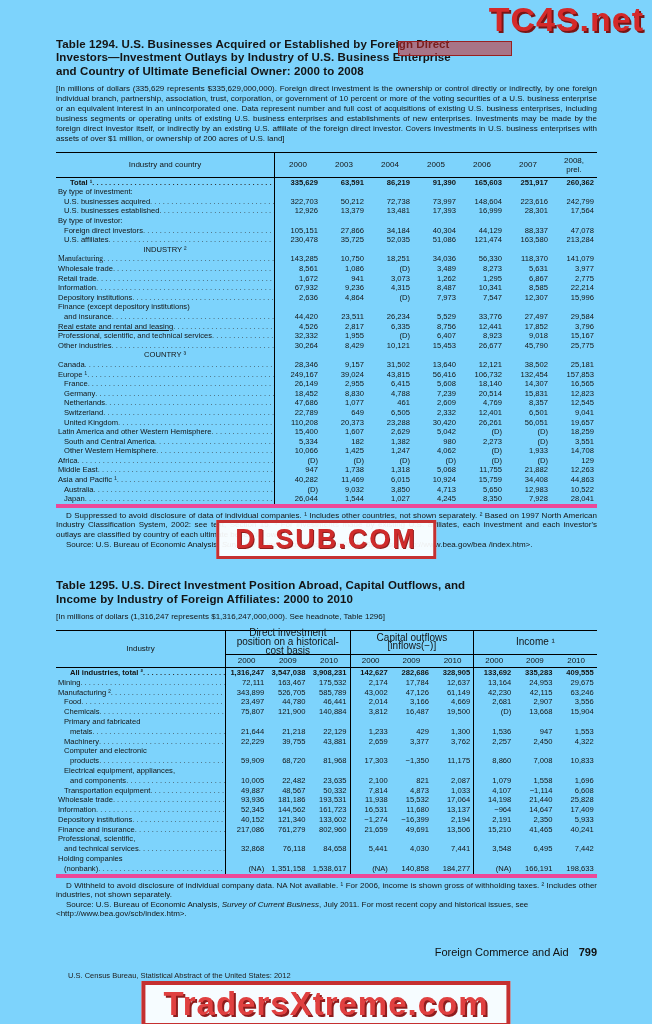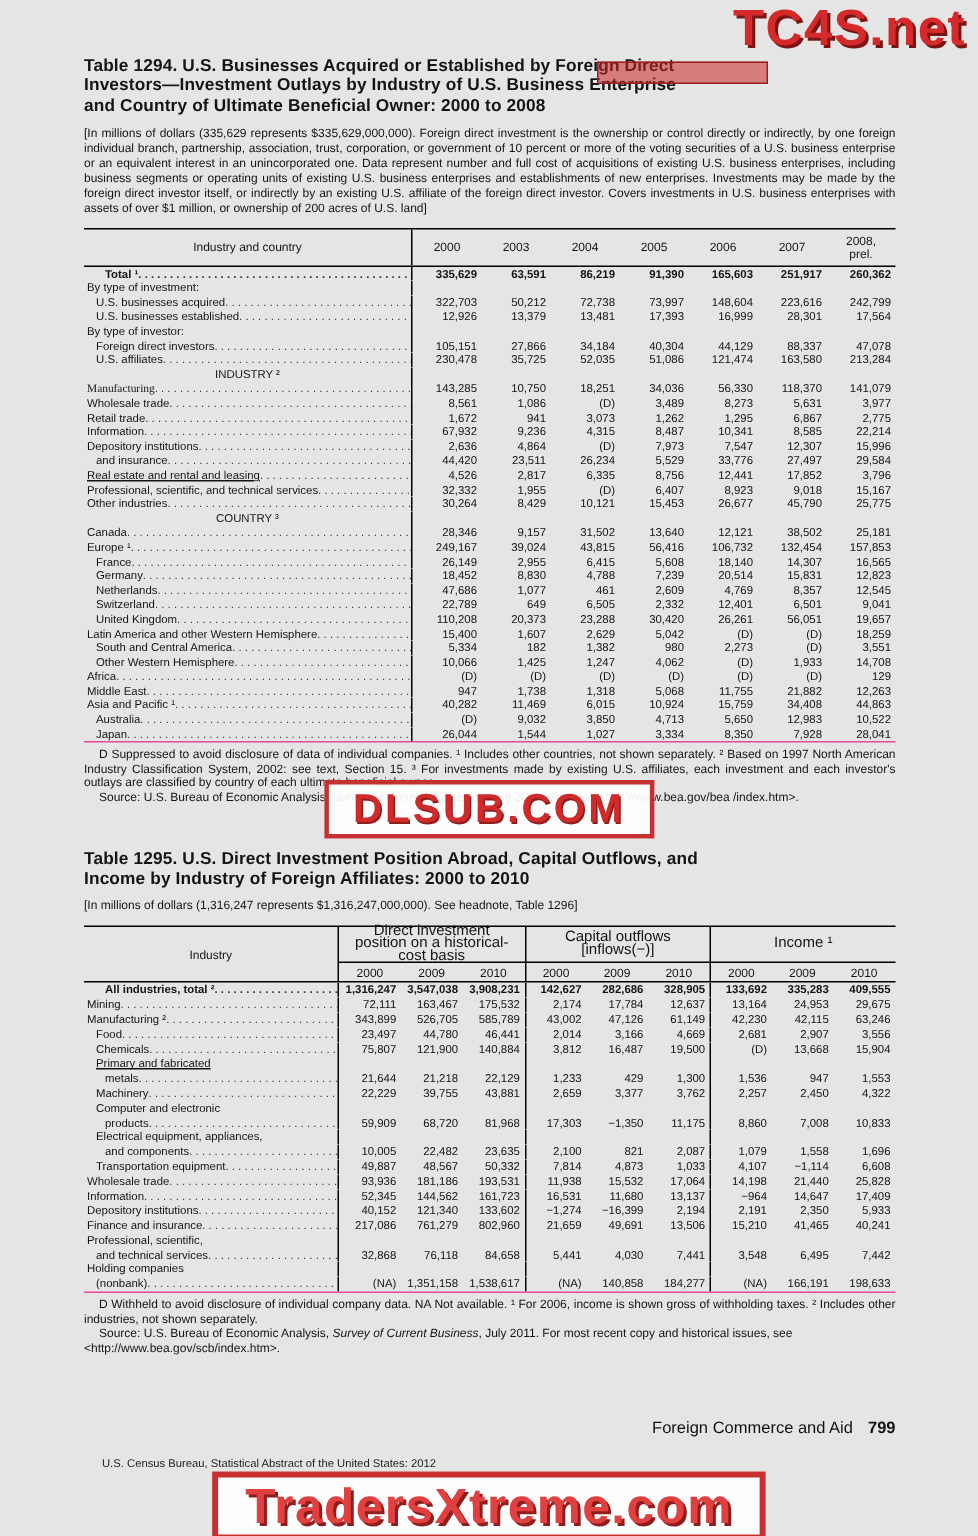--- a/index.html
+++ b/index.html
@@ -1,18 +1,18 @@
 <!DOCTYPE html>
 <html><head>
 <meta charset="utf-8">
 <style>
   * { margin:0; padding:0; box-sizing:border-box; }
   html,body { background:#ffffff; }
   .page {
-    position:relative; width:652px; height:1024px; background:#e5e5e5;
+    position:relative; width:652px; height:1024px; background:#7dd3fc;
     overflow:hidden; font-family:"Liberation Sans", sans-serif; color:#141414;
     padding:38px 0 0 56px;
   }
   .content { width:541px; }
 
   
   .t-title { font-weight:bold; font-size:11.5px; line-height:13.4px; letter-spacing:0.1px; }
   .headnote { font-size:8px; line-height:9.9px; margin-top:6px; text-align:justify; width:541px; }
   .footnote { font-size:8px; line-height:9.6px; margin-top:3px; width:541px; text-indent:10px; text-align:justify; }
   .source   { font-size:8px; line-height:9.6px; width:541px; text-indent:10px; }
@@ -28,21 +28,21 @@
   .ycell { flex:0 0 var(--col); display:flex; align-items:center; justify-content:center; font-size:8px; text-align:center; white-space:pre-line; line-height:9px; }
 
   .thead2 { display:flex; border-top:1px solid #000; border-bottom:1px solid #000; }
   .hright { flex:1; display:flex; flex-direction:column; }
   .grow { display:flex; }
   .gcell { flex:0 0 calc(var(--col) * 3); border-bottom:1px solid #000; display:flex; align-items:center; justify-content:center; text-align:center; font-size:10px; line-height:8.8px; height:24px; padding:0 5px; }
   .gcell + .gcell { border-left:1px solid #000; }
   .yrow { display:flex; height:12px; }
   .yrow .ycell { height:12px; }
 
-  .tbody { border-bottom:1px solid #ec4899; }
+  .tbody { border-bottom:4px solid #ec4899; }
   .trow { display:flex; height:var(--rh); line-height:var(--rh); font-size:7.6px; overflow:hidden; }
   .trow.bold { font-weight:bold; }
   .stub { flex:0 0 var(--stub); border-right:1px solid #000; display:flex; overflow:hidden; white-space:nowrap; }
   .stub.sec { display:block; text-align:center; font-size:7.6px; }
   .lab { white-space:nowrap; }
   .leader { flex:1 1 auto; overflow:hidden; white-space:nowrap; color:#333; }
   .leader::before { content:". . . . . . . . . . . . . . . . . . . . . . . . . . . . . . . . . . . . . . . . . . . . . . . . . . . . . . . . . . . . . . . . ."; }
   .cell { flex:0 0 var(--col); text-align:right; padding-right:3px; overflow:hidden; }
   .cell.gb { border-left:1px solid #000; }
   .ycell.gb { border-left:1px solid #000; }
@@ -267,20 +267,32 @@
             <div class="cell">2,636</div>
             <div class="cell">4,864</div>
             <div class="cell">(D)</div>
             <div class="cell">7,973</div>
             <div class="cell">7,547</div>
             <div class="cell">12,307</div>
             <div class="cell">15,996</div>
           </div>
           <div class="trow">
             <div class="stub">
+              <span class="lab" style="padding-left: 2px;">Finance (except depository institutions)</span>
+            </div>
+            <div class="cell"></div>
+            <div class="cell"></div>
+            <div class="cell"></div>
+            <div class="cell"></div>
+            <div class="cell"></div>
+            <div class="cell"></div>
+            <div class="cell"></div>
+          </div>
+          <div class="trow">
+            <div class="stub">
               <span class="lab" style="padding-left: 8px;">and insurance</span>
               <span class="leader"></span>
             </div>
             <div class="cell">44,420</div>
             <div class="cell">23,511</div>
             <div class="cell">26,234</div>
             <div class="cell">5,529</div>
             <div class="cell">33,776</div>
             <div class="cell">27,497</div>
             <div class="cell">29,584</div>
@@ -517,21 +529,21 @@
             <div class="cell">10,522</div>
           </div>
           <div class="trow">
             <div class="stub">
               <span class="lab" style="padding-left: 8px;">Japan</span>
               <span class="leader"></span>
             </div>
             <div class="cell">26,044</div>
             <div class="cell">1,544</div>
             <div class="cell">1,027</div>
-            <div class="cell">3,334</div>
+            <div class="cell">4,245</div>
             <div class="cell">8,350</div>
             <div class="cell">7,928</div>
             <div class="cell">28,041</div>
           </div>
         </div>
     </div>
 
     <div class="footnote">D Suppressed to avoid disclosure of data of individual companies. ¹ Includes other countries, not shown separately. ² Based on 1997 North American Industry Classification System, 2002: see text, Section 15. ³ For investments made by existing U.S. affiliates, each investment and each investor's outlays are classified by country of each ultimate beneficial owner.</div>
     <div class="source">
       <span>Source: U.S. Bureau of Economic Analysis, </span><span class="ital">Survey of Current Business</span><span>, June 2009. See also &lt;http://www.bea.gov/bea /index.htm&gt;.</span>
@@ -638,21 +650,21 @@
             <div class="cell">140,884</div>
             <div class="cell gb">3,812</div>
             <div class="cell">16,487</div>
             <div class="cell">19,500</div>
             <div class="cell gb">(D)</div>
             <div class="cell">13,668</div>
             <div class="cell">15,904</div>
           </div>
           <div class="trow">
             <div class="stub">
-              <span class="lab" style="padding-left: 8px; text-decoration: underline;">Primary and fabricated</span>
+              <span class="lab" style="padding-left: 8px;">Primary and fabricated</span>
             </div>
             <div class="cell"></div>
             <div class="cell"></div>
             <div class="cell"></div>
             <div class="cell gb"></div>
             <div class="cell"></div>
             <div class="cell"></div>
             <div class="cell gb"></div>
             <div class="cell"></div>
             <div class="cell"></div>

